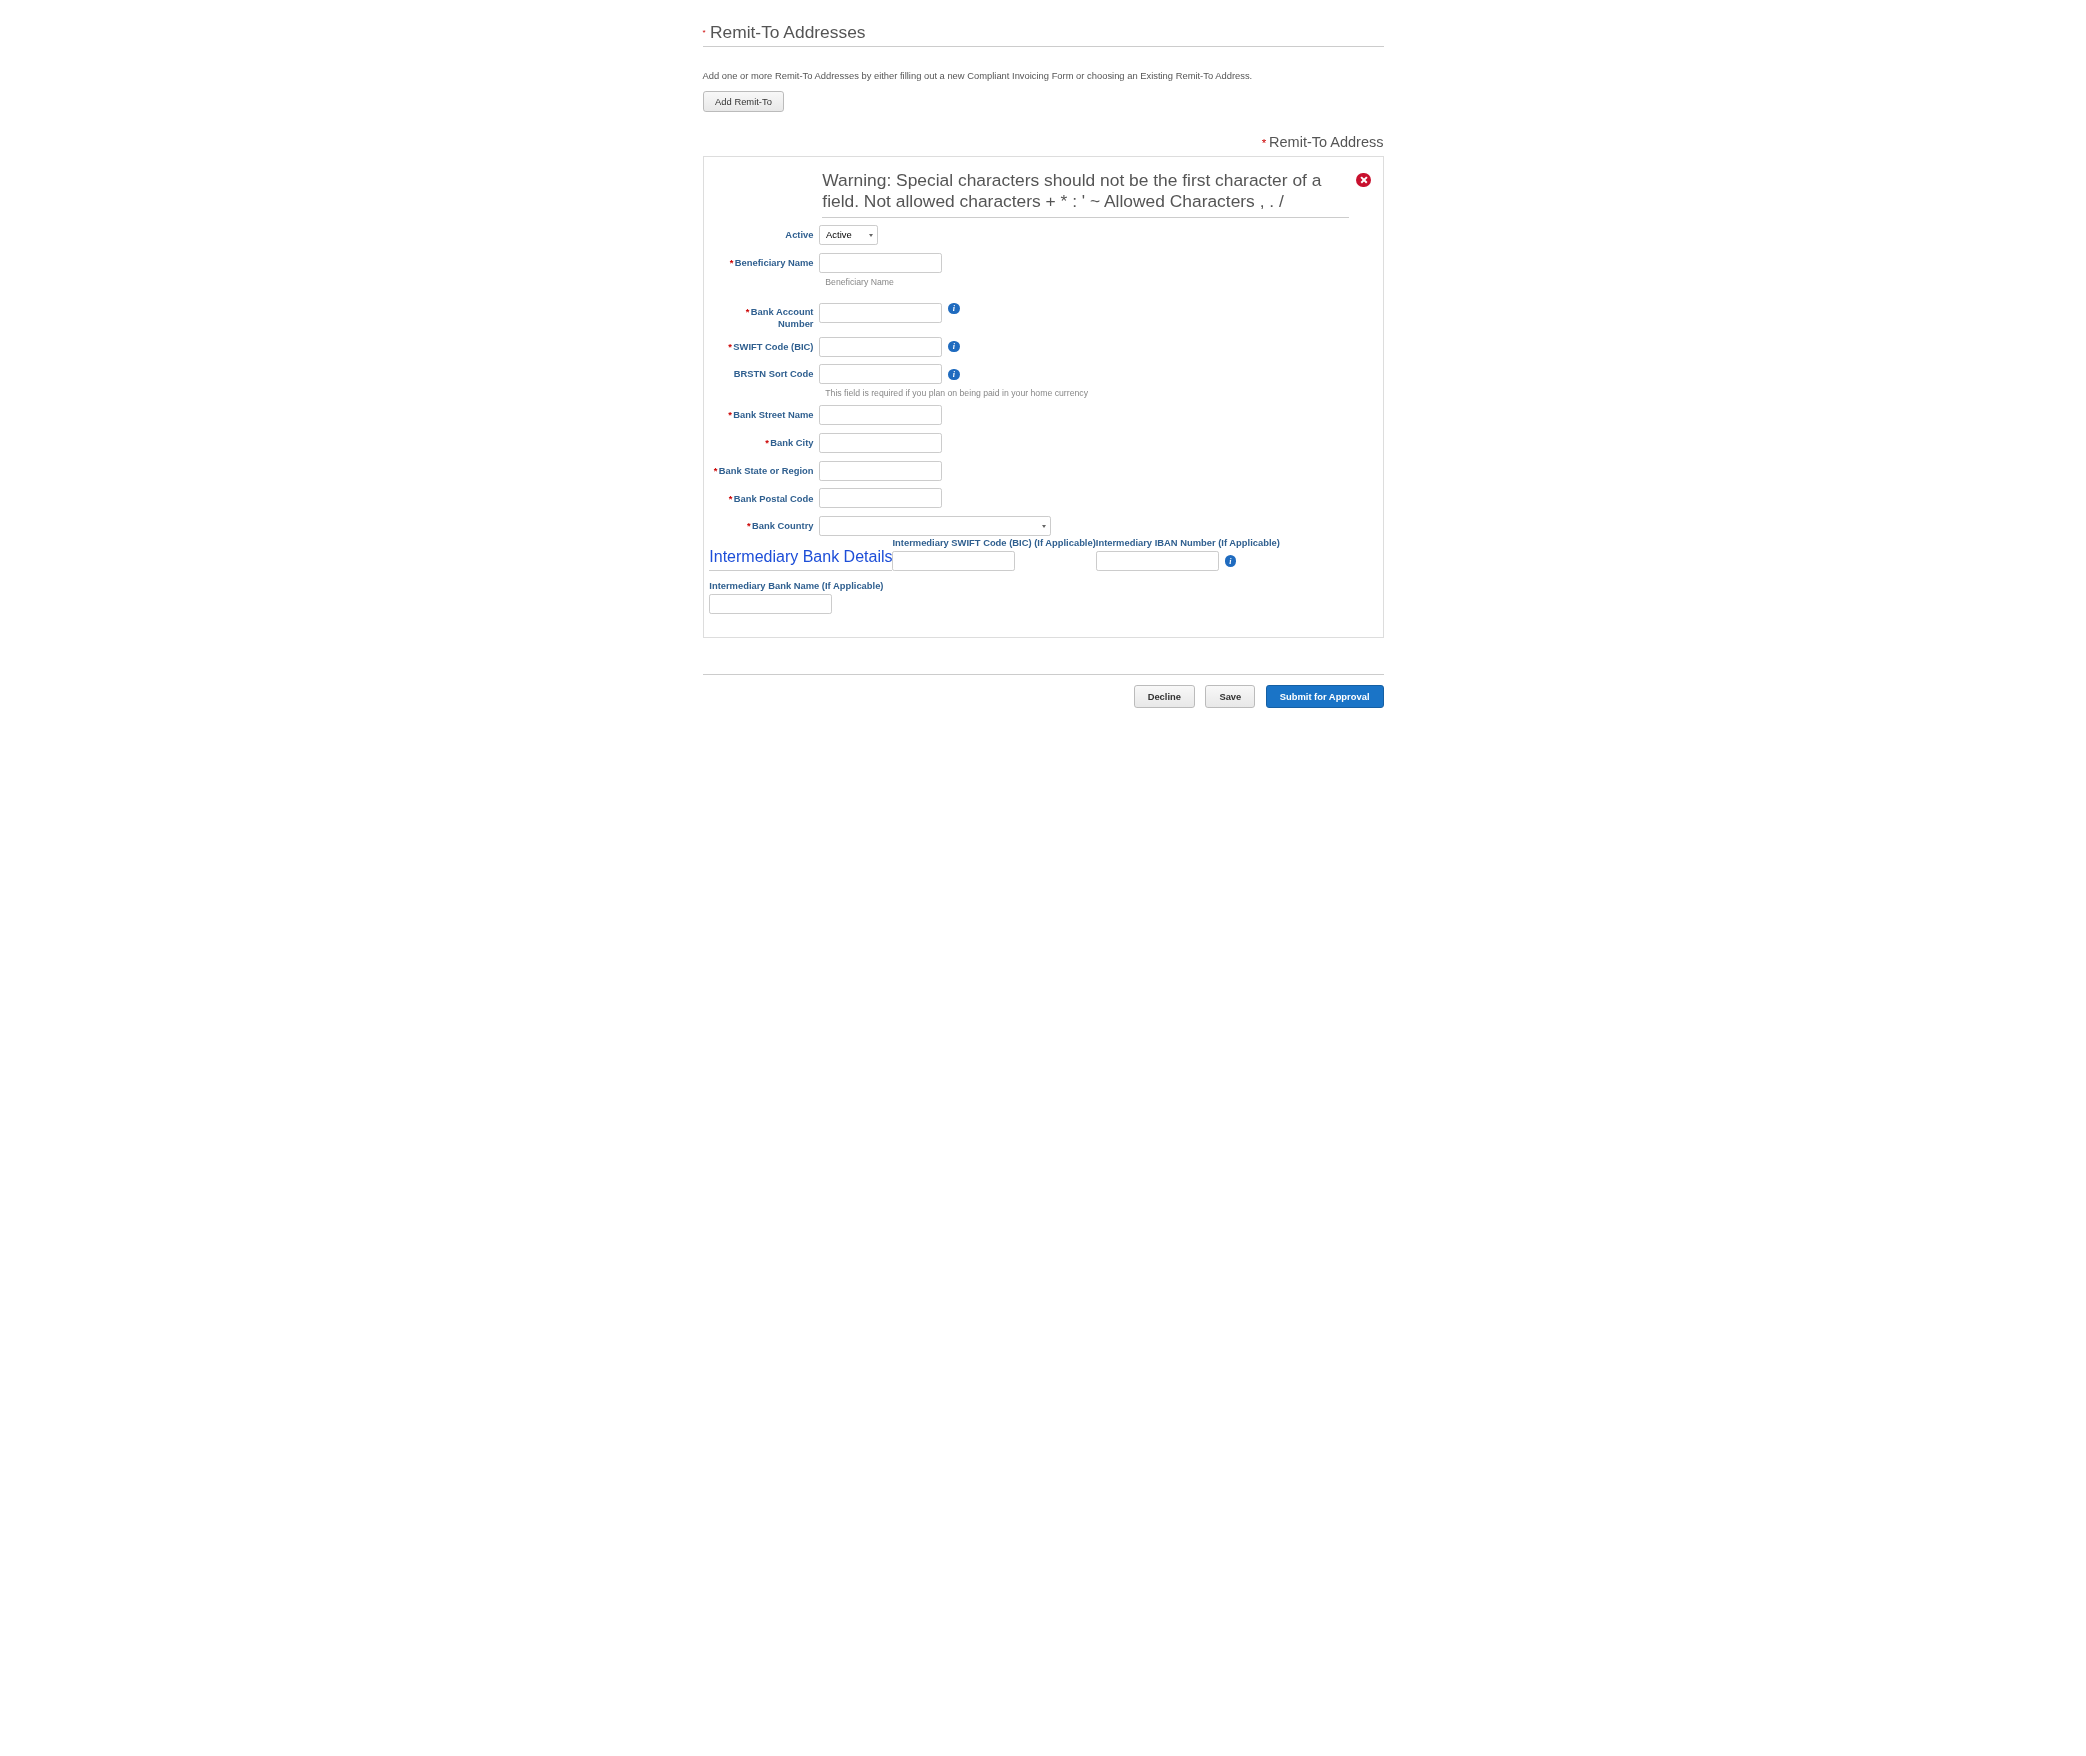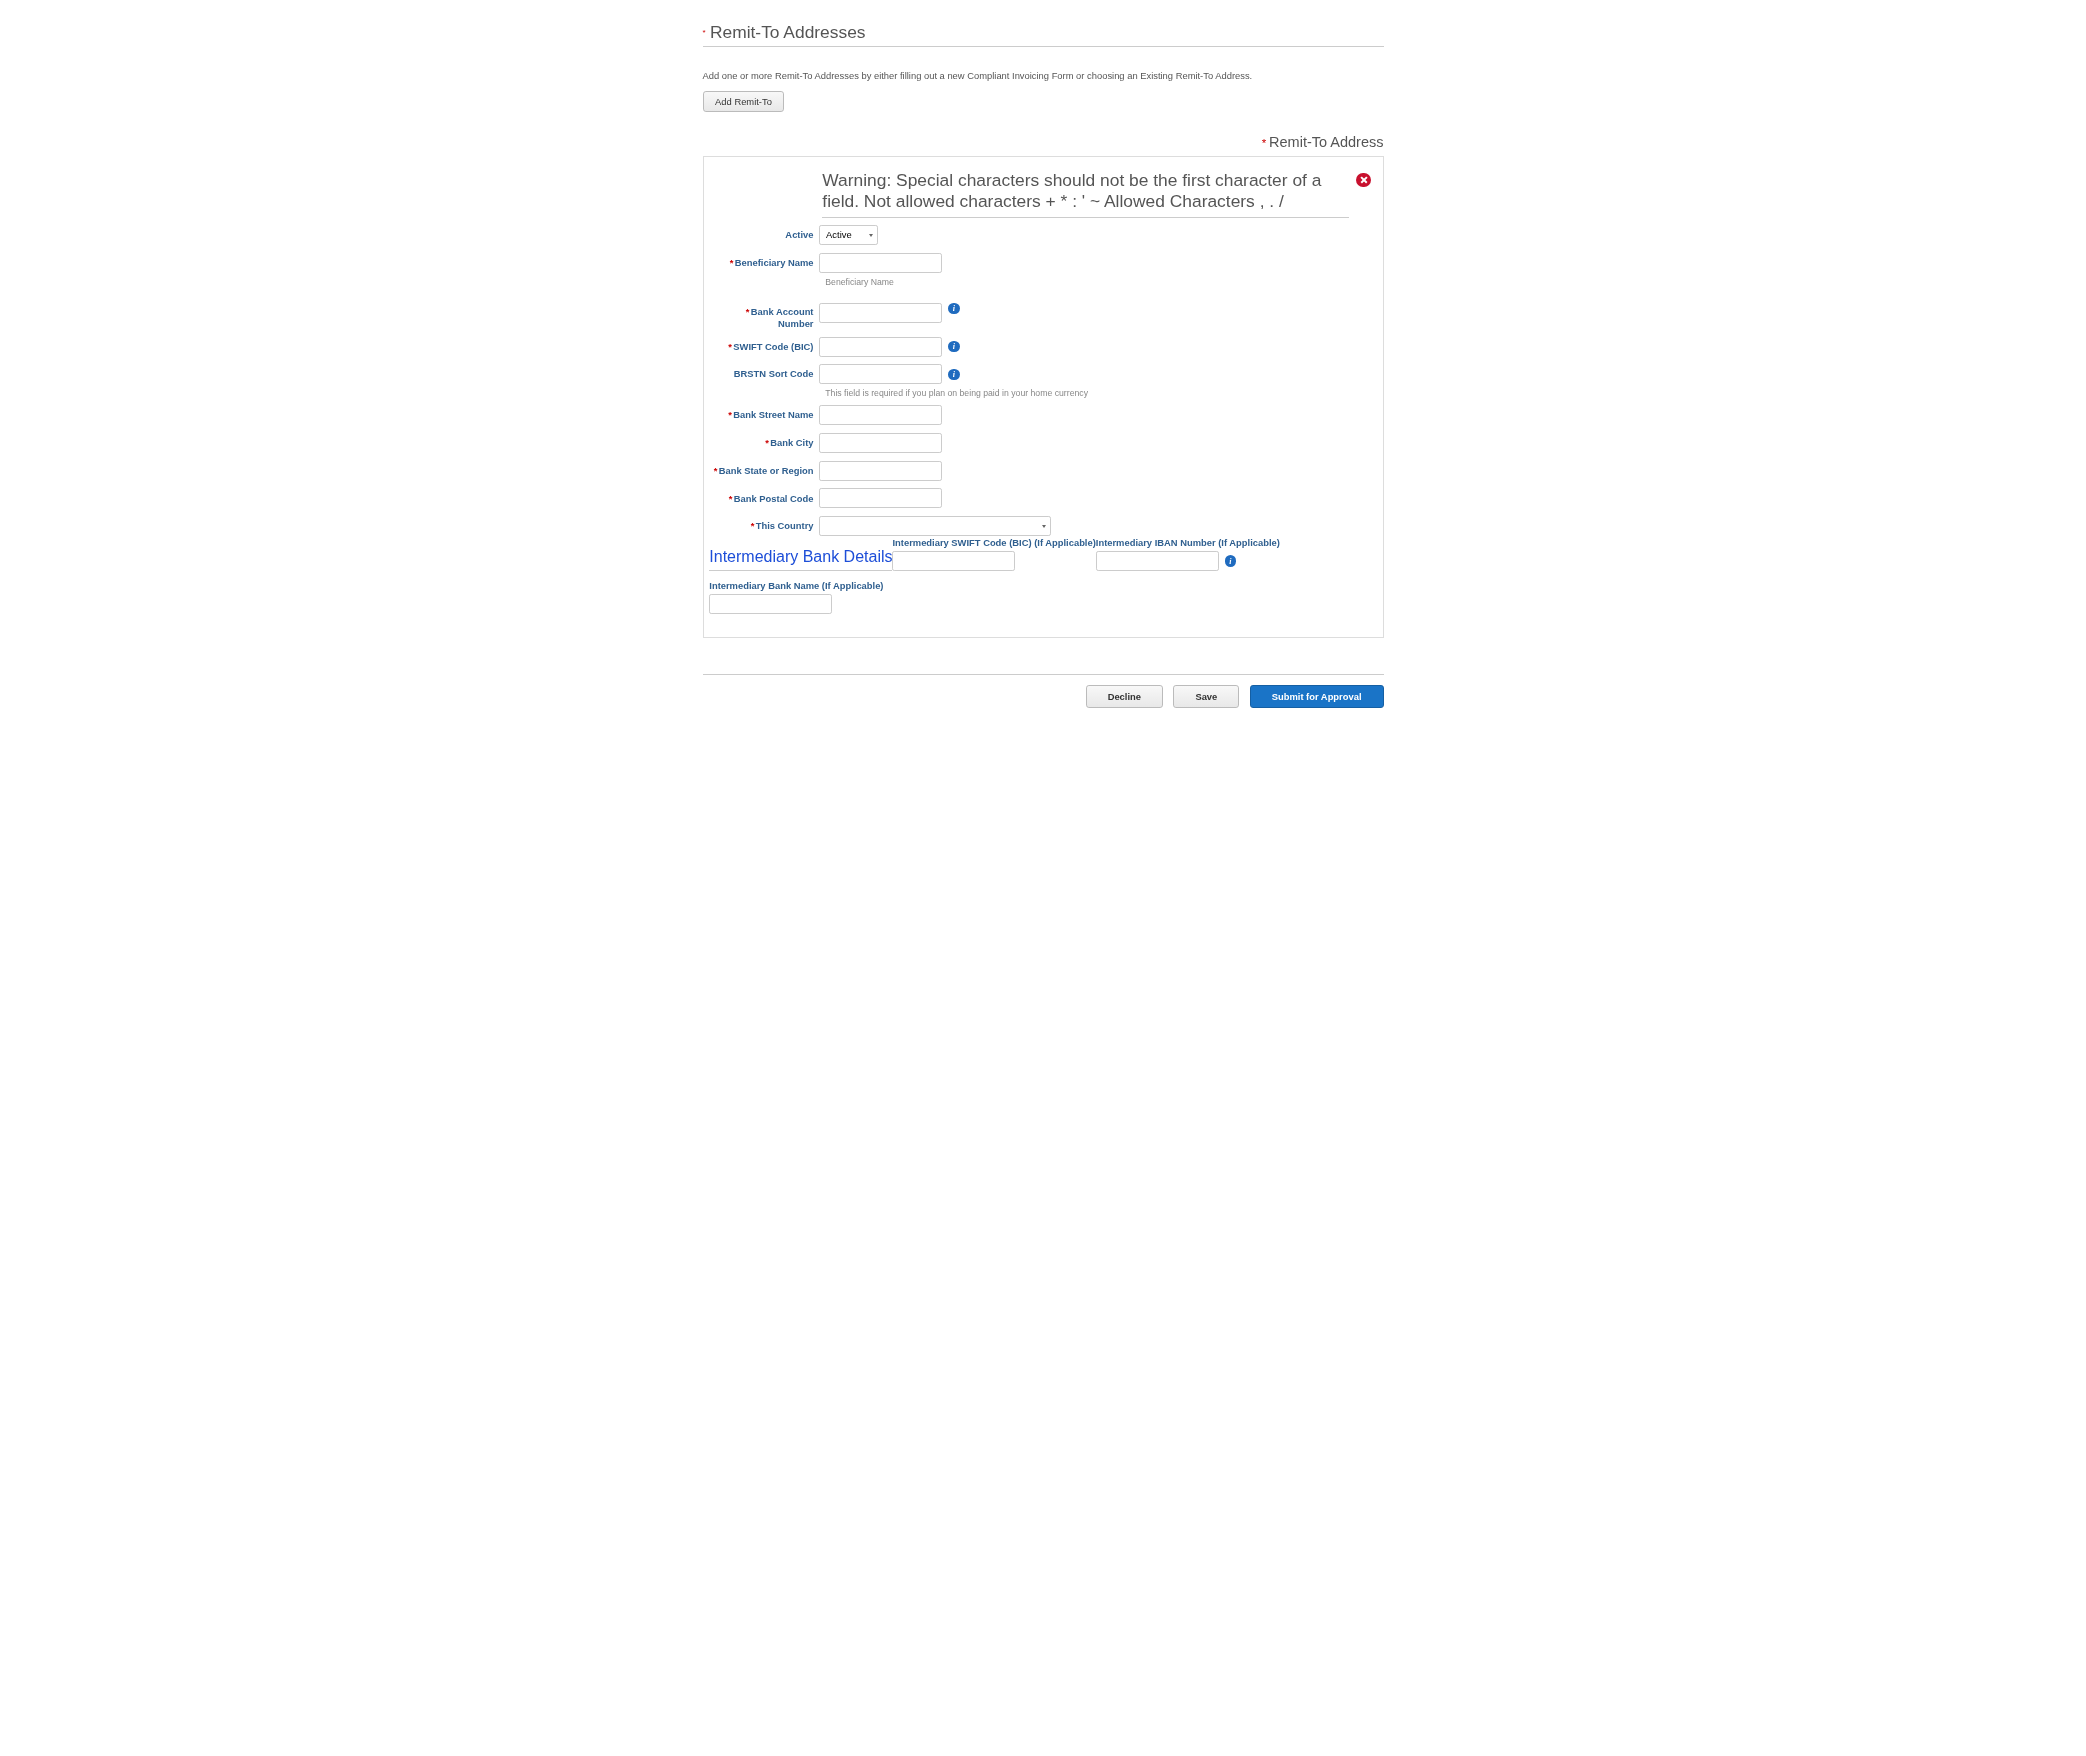--- a/index.html
+++ b/index.html
@@ -208,21 +208,21 @@
   .footer {
     border-top: 0.7px solid #ccc;
     margin-top: 36px;
     padding-top: 10px;
     text-align: right;
   }
   .btn {
     display: inline-block;
     border: 0.7px solid #bbb;
     border-radius: 2.9px;
-    padding: 5px 21px;
+    padding: 5px 13px;
     font-size: 9.4px;
     font-weight: 700;
     margin-left: 7.2px;
     cursor: pointer;
   }
   .btn-default {
     background: linear-gradient(#f8f8f8,#e8e8e8);
     color: #333;
   }
   .btn-primary {
@@ -308,21 +308,21 @@
         <div class="form-label"><span class="star">*</span><span>Bank State or Region</span></div>
         <input class="text-input" type="text" style="">
       </div>
 
       <div class="form-row">
         <div class="form-label"><span class="star">*</span><span>Bank Postal Code</span></div>
         <input class="text-input" type="text" style="">
       </div>
 
       <div class="form-row">
-        <div class="form-label"><span class="star">*</span><span>This Country</span></div>
+        <div class="form-label"><span class="star">*</span><span>Bank Country</span></div>
         <div class="select-wrap">
           <select class="select-input select-lg">
             <option></option>
           </select>
         </div>
       </div>
 
       <div class="inter-row">
         <div class="inter-col" style="align-self:flex-end; margin-right:0;">
           <div class="intermediary-title">Intermediary Bank Details</div>

